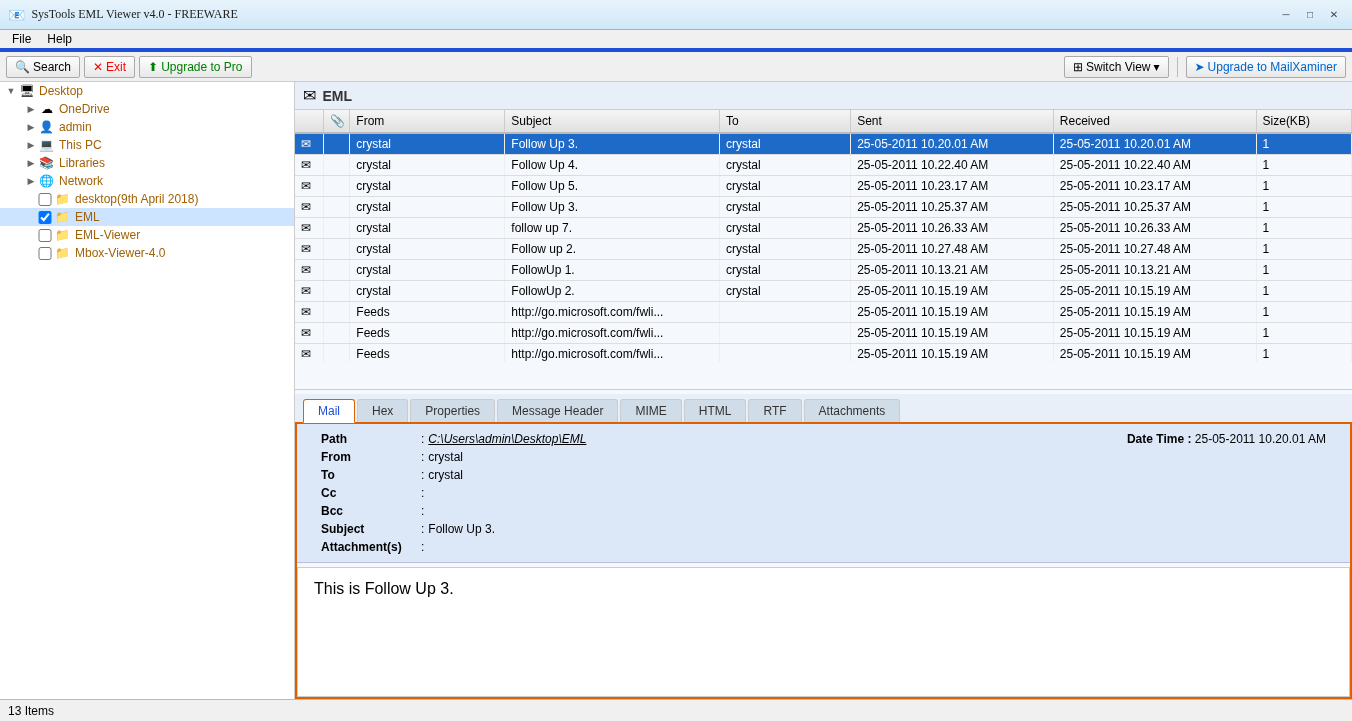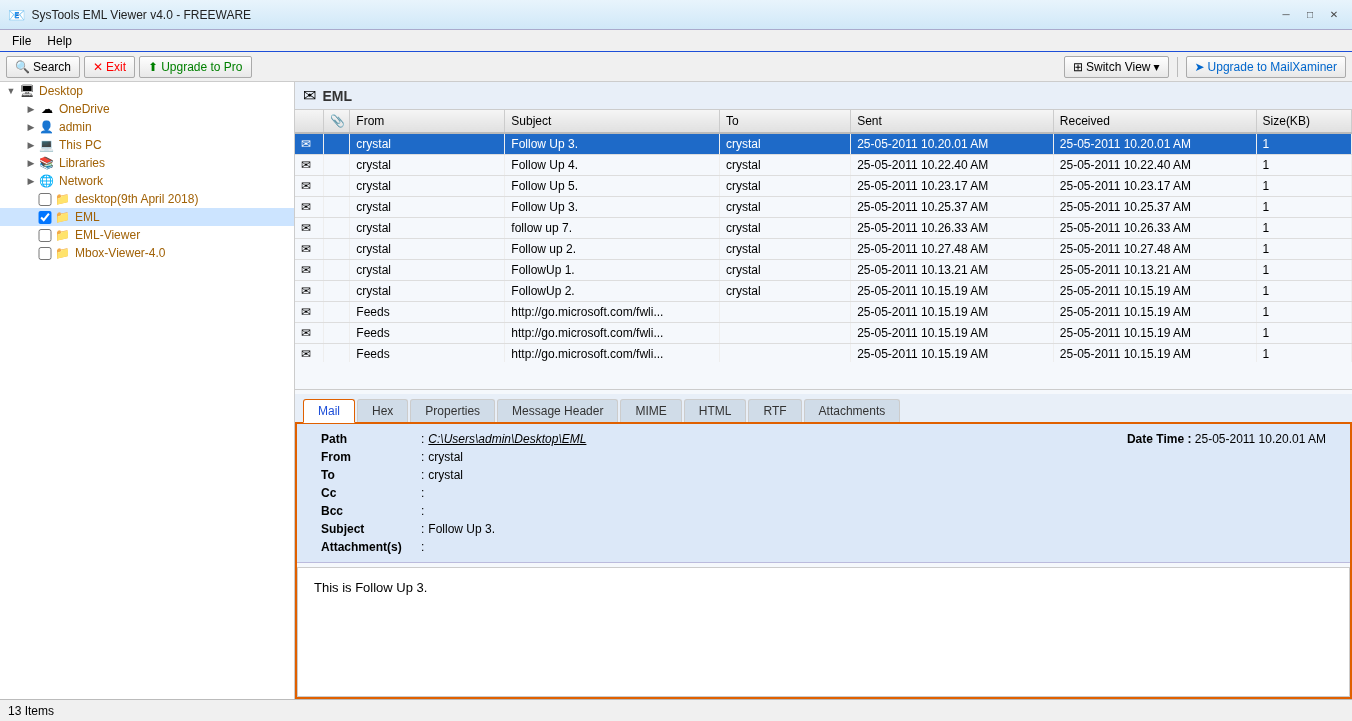--- a/index.html
+++ b/index.html
@@ -9,32 +9,32 @@
     .title-bar {
       background: linear-gradient(to bottom, #e8f4fc, #d0e8f8);
       height: 30px;
       display: flex;
       align-items: center;
       padding: 0 8px;
       border-bottom: 1px solid #aac;
       user-select: none;
     }
     .title-bar .app-icon { margin-right: 6px; font-size: 14px; }
-    .title-bar .title-text { font-size: 12px; color: #222; flex: 1; }
+    .title-bar .title-text { font-size: 12px; color: #222; flex: 1; font-family: Liberation Serif, serif; }
     .title-bar .win-controls { display: flex; gap: 4px; }
     .win-btn { width: 20px; height: 18px; border: none; background: transparent; cursor: pointer; font-size: 10px; display: flex; align-items: center; justify-content: center; color: #444; }
 
     
     .menu-bar {
       background: #f0f0f0;
       height: 22px;
       display: flex;
       align-items: center;
       padding: 0 4px;
-      border-bottom: 1px solid #1d4ed8;
+      border-bottom: 4px solid #1d4ed8;
     }
     .menu-item { padding: 2px 8px; font-size: 12px; cursor: pointer; color: #000; }
 
     
     .toolbar {
       background: #f0f0f0;
       height: 30px;
       display: flex;
       align-items: center;
       padding: 0 6px;
@@ -200,21 +200,21 @@
     .meta-link { color: #000000; text-decoration: underline; cursor: pointer; font-style: italic; }
     .meta-datetime { margin-left: auto; font-size: 12px; font-weight: bold; }
     .meta-datetime-val { font-weight: normal; }
     .meta-top-row { display: flex; justify-content: space-between; align-items: baseline; }
 
     .mail-body {
       flex: 1;
       background: #fff;
       padding: 12px 16px;
       overflow-y: auto;
-      font-size: 13px;
+      font-size: 16px;
       border: 1px solid #ccc;
       margin: 4px 0 0;
     }
 
     
     .status-bar {
       background: #f0f0f0;
       height: 22px;
       display: flex;
       align-items: center;

